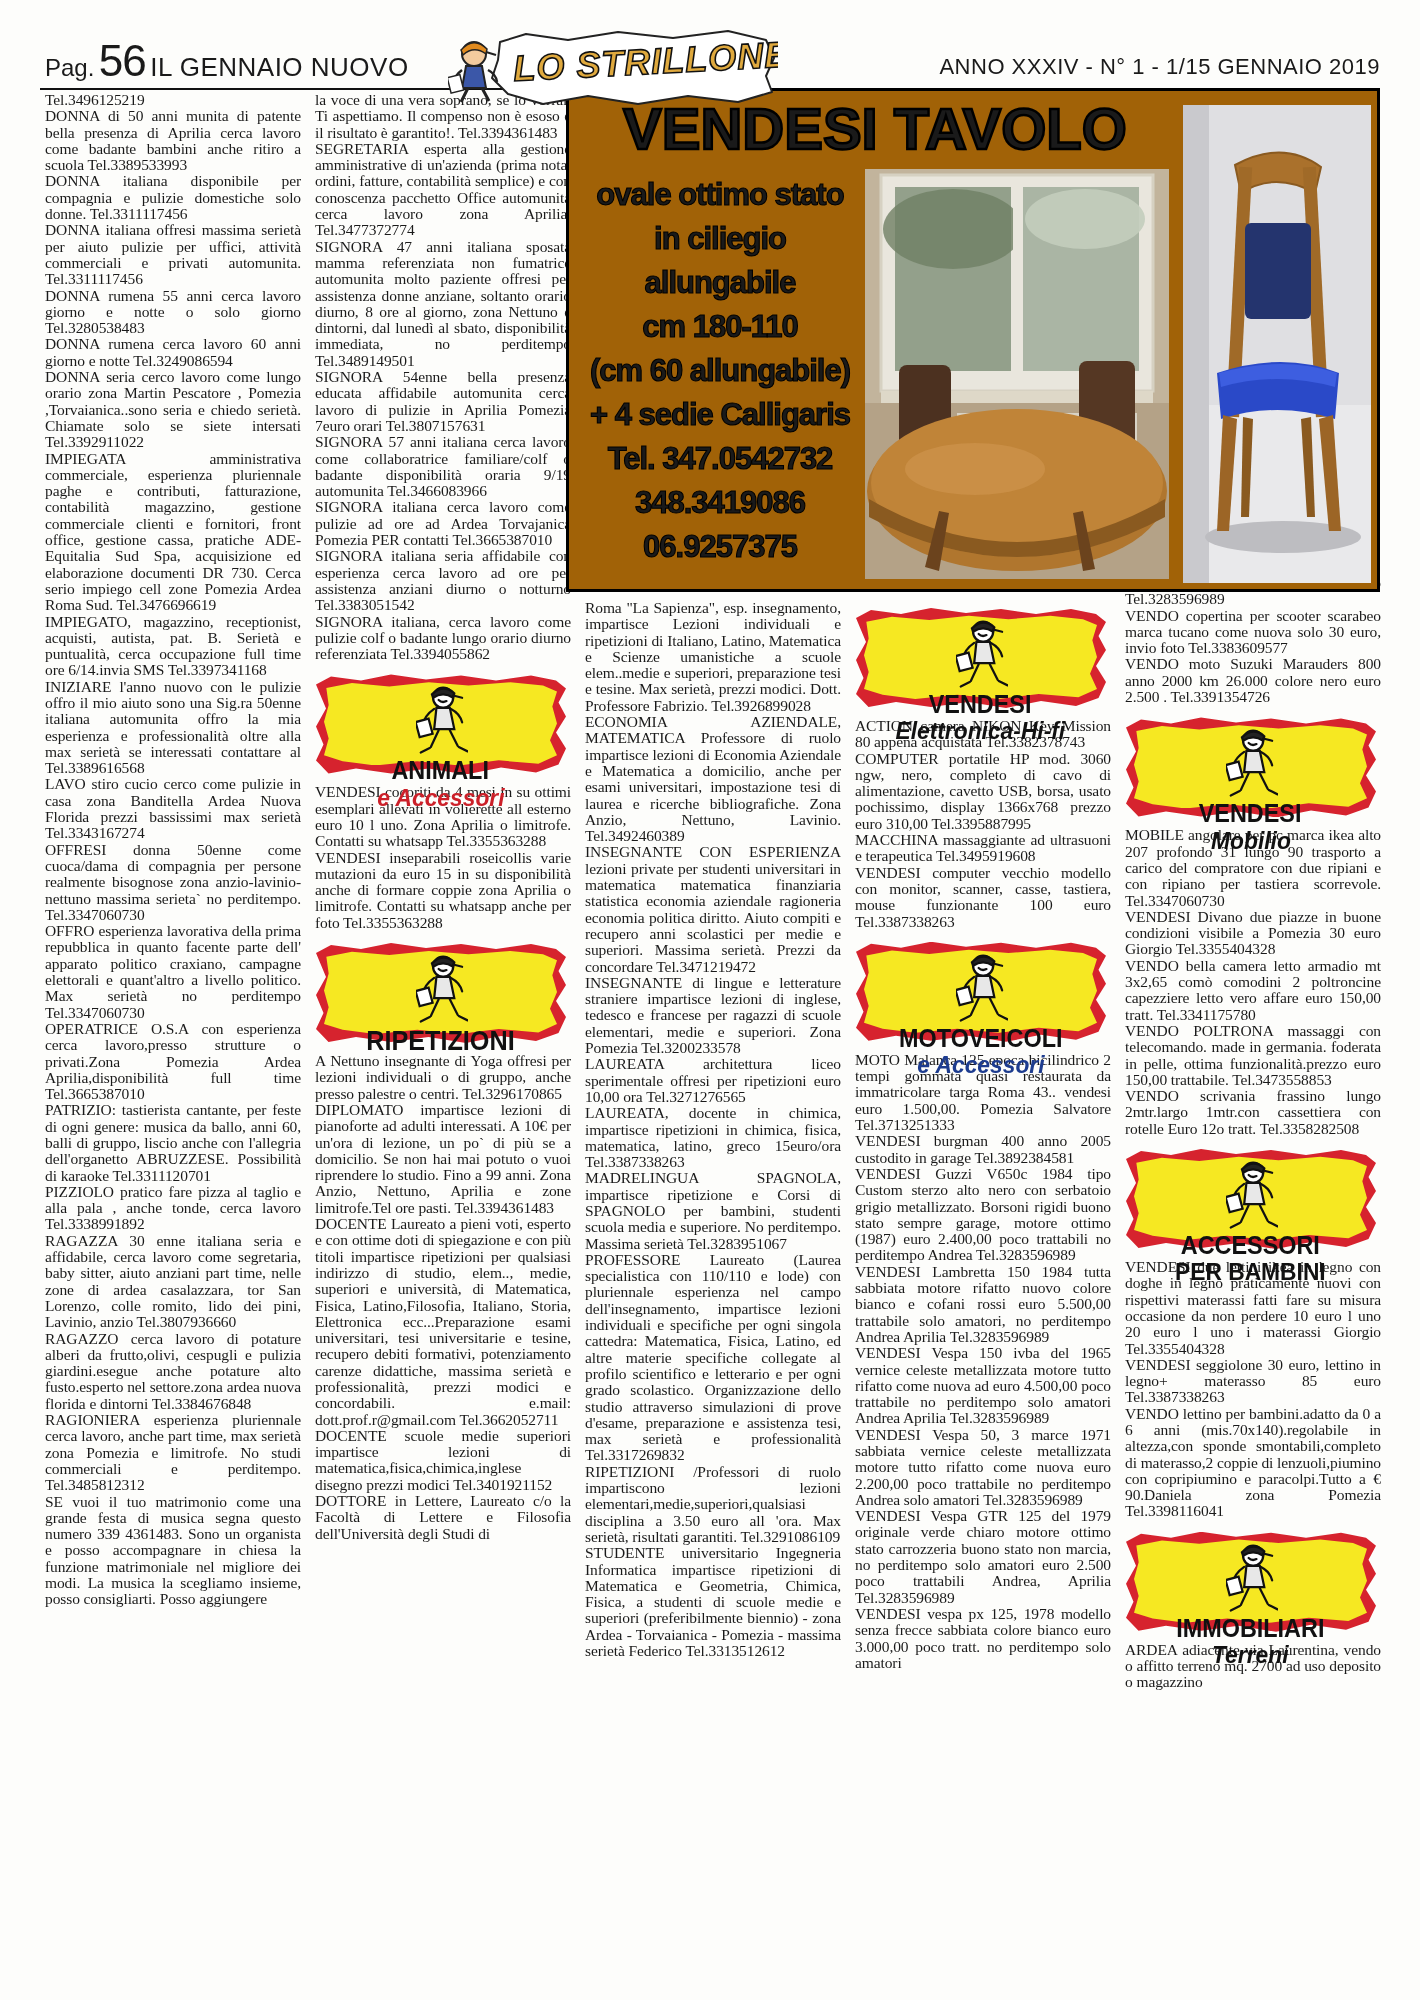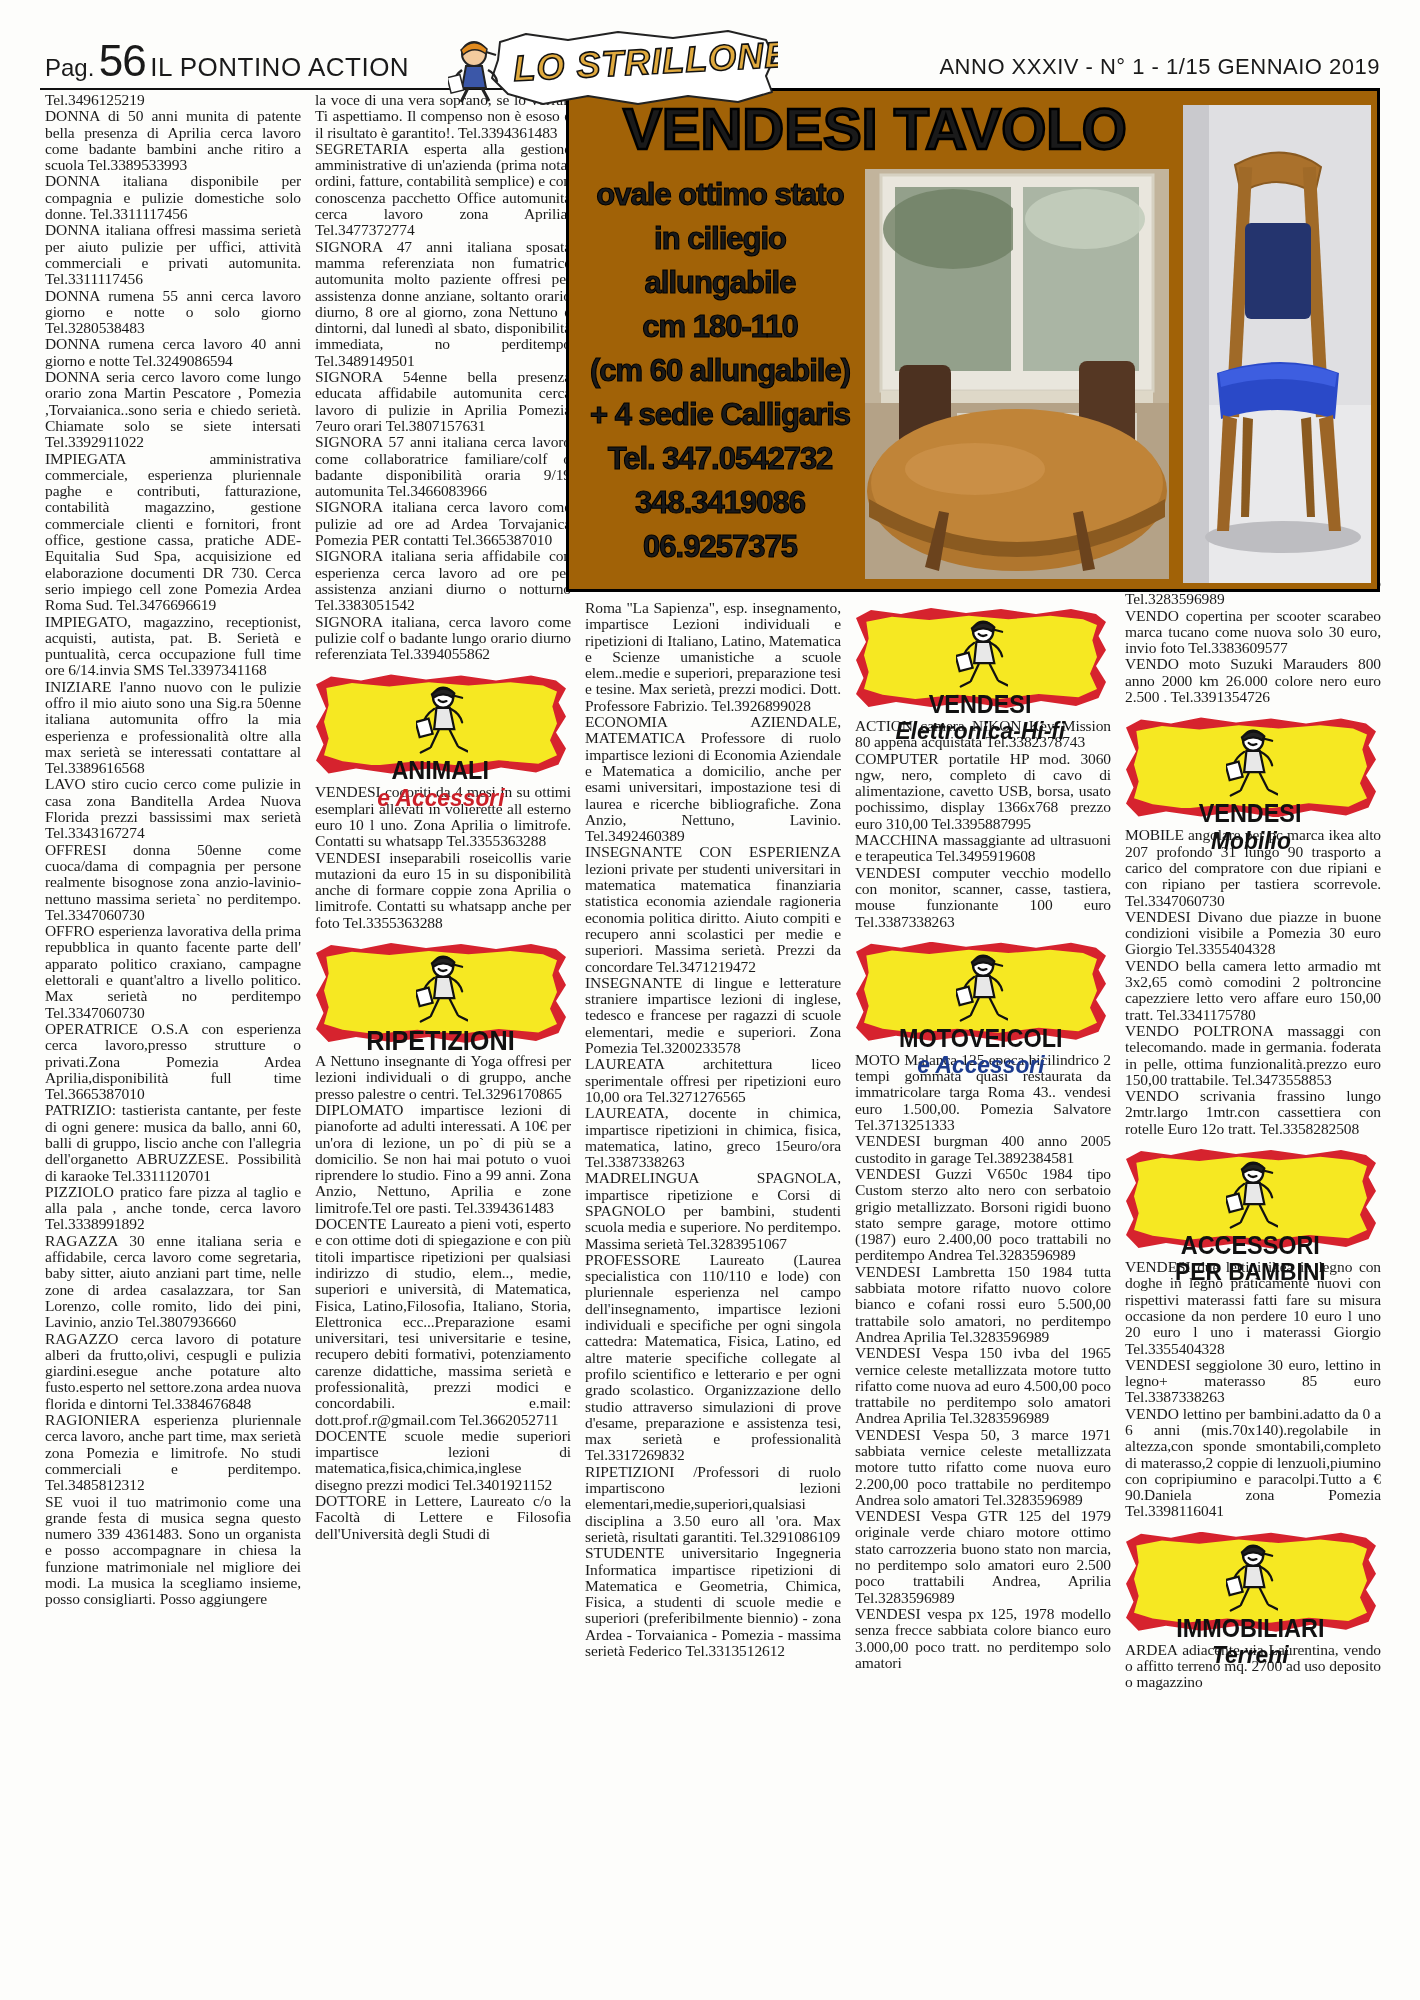--- a/index.html
+++ b/index.html
@@ -47,21 +47,21 @@
   #table-photo{left:296px;top:78px;width:304px;height:410px;}
   #chair-photo{left:614px;top:14px;width:188px;height:478px;}
 </style>
 </head>
 <body>
 
 <div class="masthead">
   <div class="mast-left">
     <span class="pag-label">Pag.</span>
     <span class="pag-num">56</span>
-    <span class="paper-name">IL PONTINO ACTION</span>
+    <span class="paper-name">IL GENNAIO NUOVO</span>
   </div>
   <div class="mast-right">ANNO XXXIV - N° 1 - 1/15  GENNAIO  2019</div>
 </div>
 <div class="header-rule"></div>
 
 <div class="logo">
   <svg viewBox="0 0 330 80">
     <polygon points="52,14 78,6 120,12 170,4 225,10 280,3 318,12 326,30 318,48 324,64 290,74 240,68 190,76 140,68 95,76 60,66 44,50 50,32" fill="#ffffff" stroke="#222" stroke-width="2" stroke-linejoin="round"></polygon>
     <g>
       <circle cx="26" cy="26" r="12" fill="#f3cb9e" stroke="#222" stroke-width="2"></circle>
@@ -139,21 +139,21 @@
     </g>
   </svg>
 </div>
 
 <div id="col1" class="col">
     <p class="ad">Tel.3496125219</p>
     <p class="ad">DONNA di 50 anni munita di patente bella presenza di Aprilia cerca lavoro come badante bambini anche ritiro a scuola Tel.3389533993</p>
     <p class="ad">DONNA italiana disponibile per compagnia e pulizie domestiche solo donne. Tel.3311117456</p>
     <p class="ad">DONNA italiana offresi massima serietà per aiuto pulizie per uffici, attività commerciali e privati automunita. Tel.3311117456</p>
     <p class="ad">DONNA rumena 55 anni cerca lavoro giorno e notte o solo giorno Tel.3280538483</p>
-    <p class="ad">DONNA rumena cerca lavoro 40 anni giorno e notte Tel.3249086594</p>
+    <p class="ad">DONNA rumena cerca lavoro 60 anni giorno e notte Tel.3249086594</p>
     <p class="ad">DONNA seria cerco lavoro come lungo orario zona Martin Pescatore , Pomezia ,Torvaianica..sono seria e chiedo serietà. Chiamate solo se siete intersati Tel.3392911022</p>
     <p class="ad">IMPIEGATA amministrativa commerciale, esperienza pluriennale paghe e contributi, fatturazione, contabilità magazzino, gestione commerciale clienti e fornitori, front office, gestione cassa, pratiche ADE- Equitalia Sud Spa, acquisizione ed elaborazione documenti DR 730. Cerca serio impiego cell zone Pomezia Ardea Roma Sud. Tel.3476696619</p>
     <p class="ad">IMPIEGATO, magazzino, receptionist, acquisti, autista, pat. B. Serietà e puntualità, cerca occupazione full time ore 6/14.invia SMS Tel.3397341168</p>
     <p class="ad">INIZIARE l'anno nuovo con le pulizie offro il mio aiuto sono una Sig.ra 50enne italiana automunita offro la mia esperienza e professionalità oltre alla max serietà se interessati contattare al Tel.3389616568</p>
     <p class="ad">LAVO stiro cucio cerco come pulizie in casa zona Banditella Ardea Nuova Florida prezzi bassissimi max serietà Tel.3343167274</p>
     <p class="ad">OFFRESI donna 50enne come cuoca/dama di compagnia per persone realmente bisognose zona anzio-lavinio-nettuno massima serieta` no perditempo. Tel.3347060730</p>
     <p class="ad">OFFRO esperienza lavorativa della prima repubblica in quanto facente parte dell' apparato politico craxiano, campagne elettorali e quant'altro a livello politico. Max serietà no perditempo Tel.3347060730</p>
     <p class="ad">OPERATRICE O.S.A con esperienza cerca lavoro,presso strutture o privati.Zona Pomezia Ardea Aprilia,disponibilità full time Tel.3665387010</p>
     <p class="ad">PATRIZIO: tastierista cantante, per feste di ogni genere: musica da ballo, anni 60, balli di gruppo, liscio anche con l'allegria dell'organetto ABRUZZESE. Possibilità di karaoke Tel.3311120701</p>
     <p class="ad">PIZZIOLO pratico fare pizza al taglio e alla pala , anche tonde, cerca lavoro Tel.3338991892</p>

